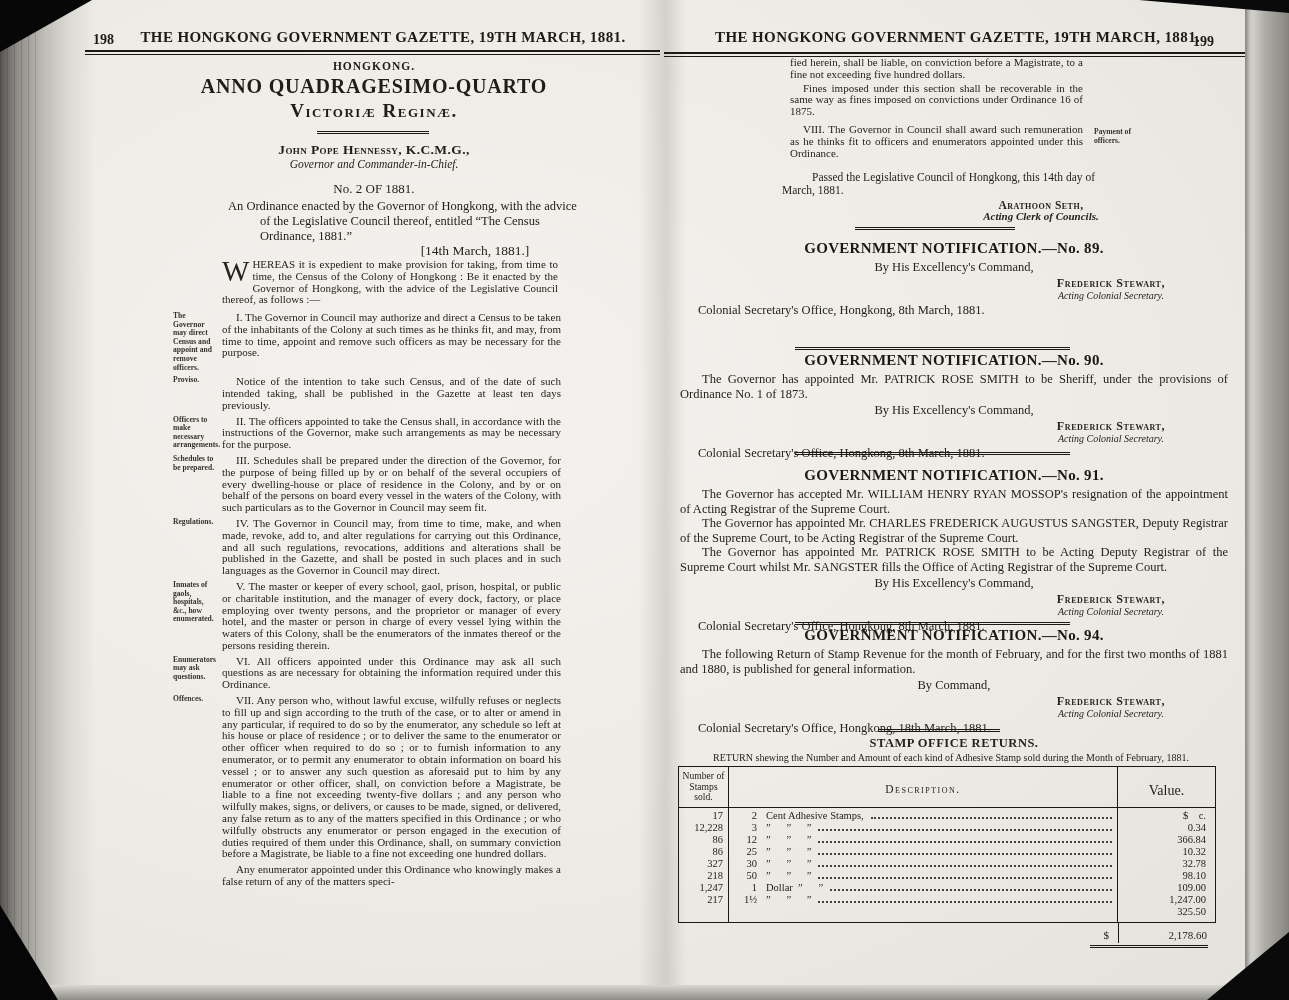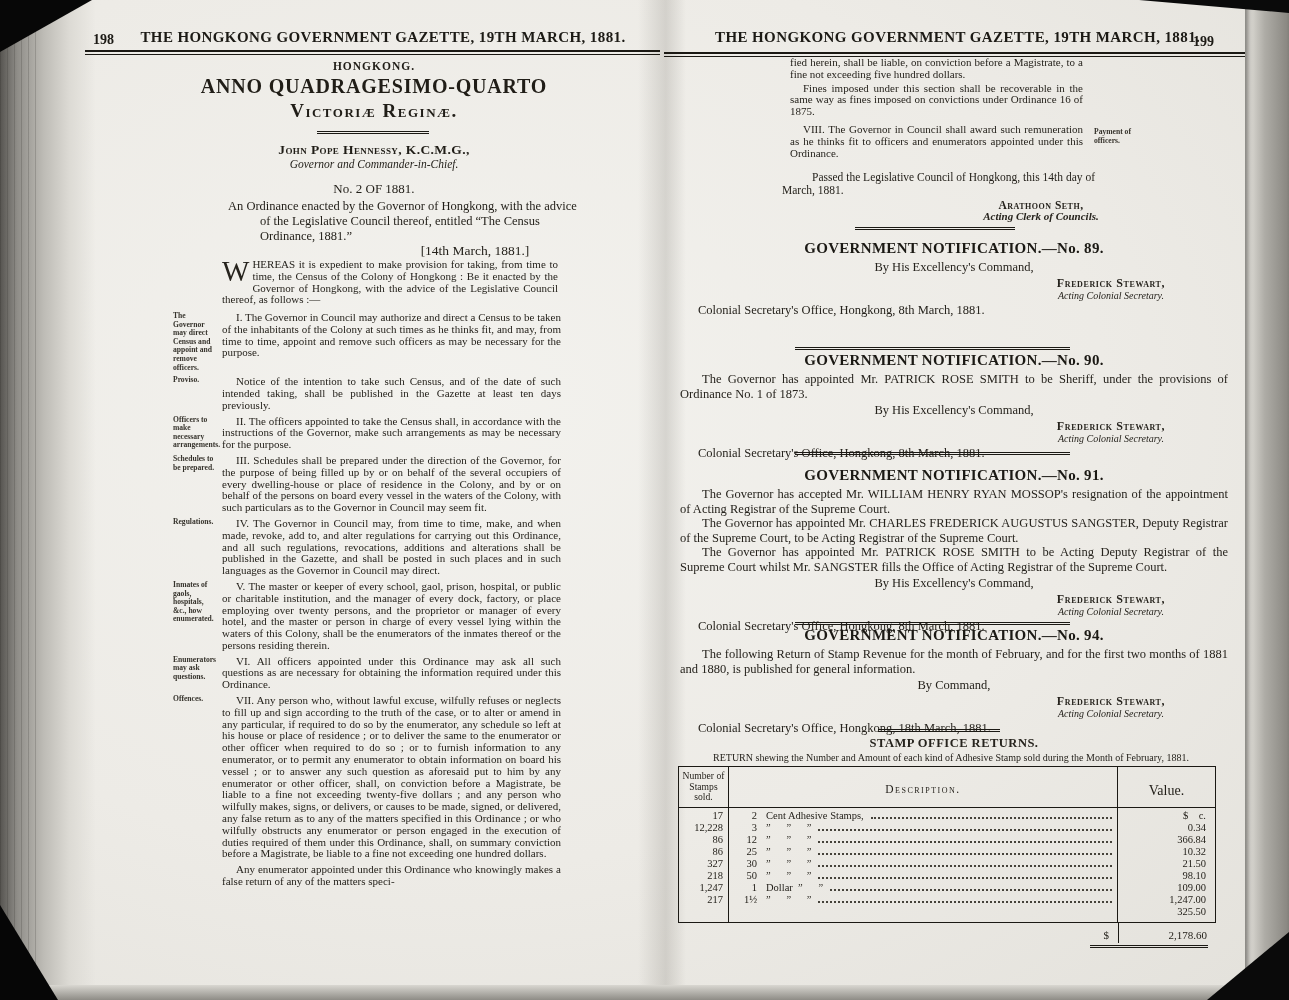--- a/index.html
+++ b/index.html
@@ -352,21 +352,21 @@
                 <span class="leader"></span>
               </div>
             </div>
           <div class="col-vals">
             <div class="cur-head">$  c.</div>
             <div>
 
             <div>0.34</div>
                 <div>366.84</div>
                 <div>10.32</div>
-                <div>21.50</div>
+                <div>32.78</div>
                 <div>98.10</div>
                 <div>109.00</div>
                 <div>1,247.00</div>
                 <div>325.50</div>
               </div>
           </div>
         </div>
       </div>
       <div class="total-row">
         <div class="total-desc">$</div>

